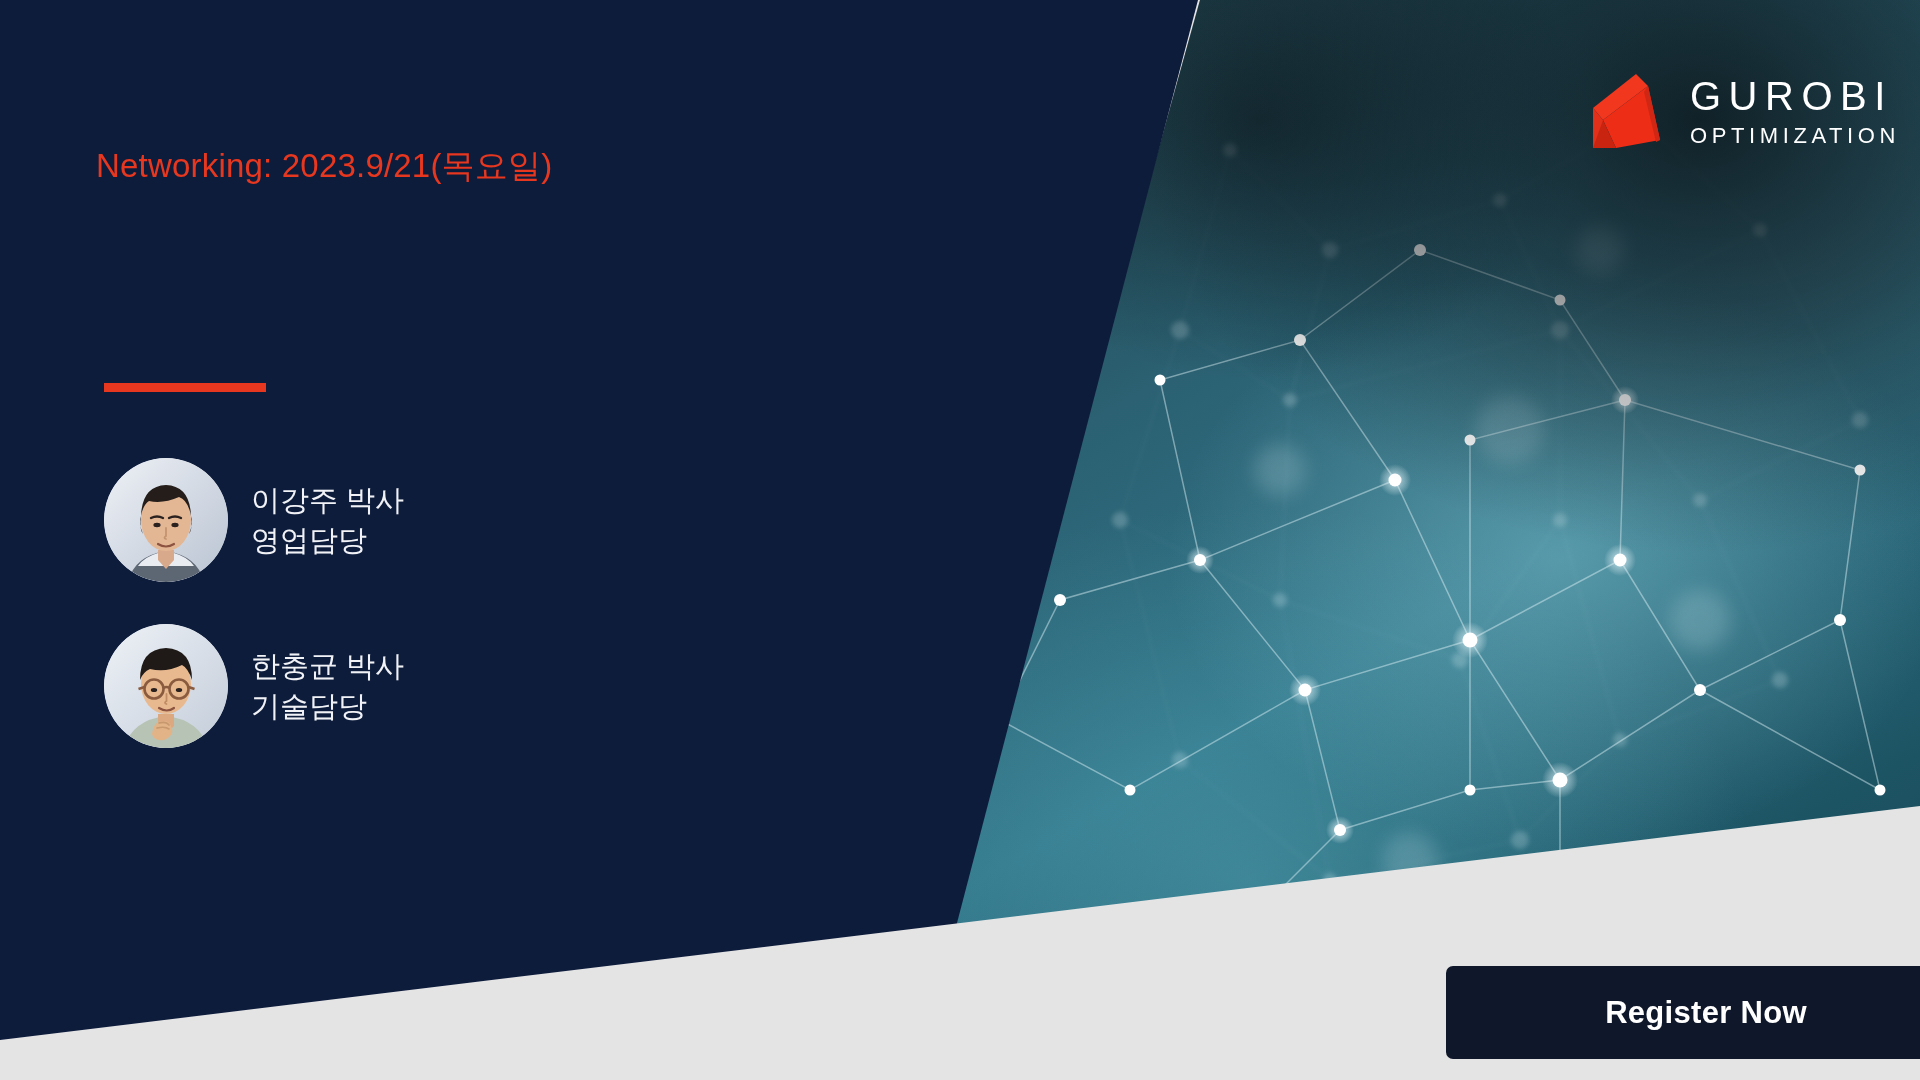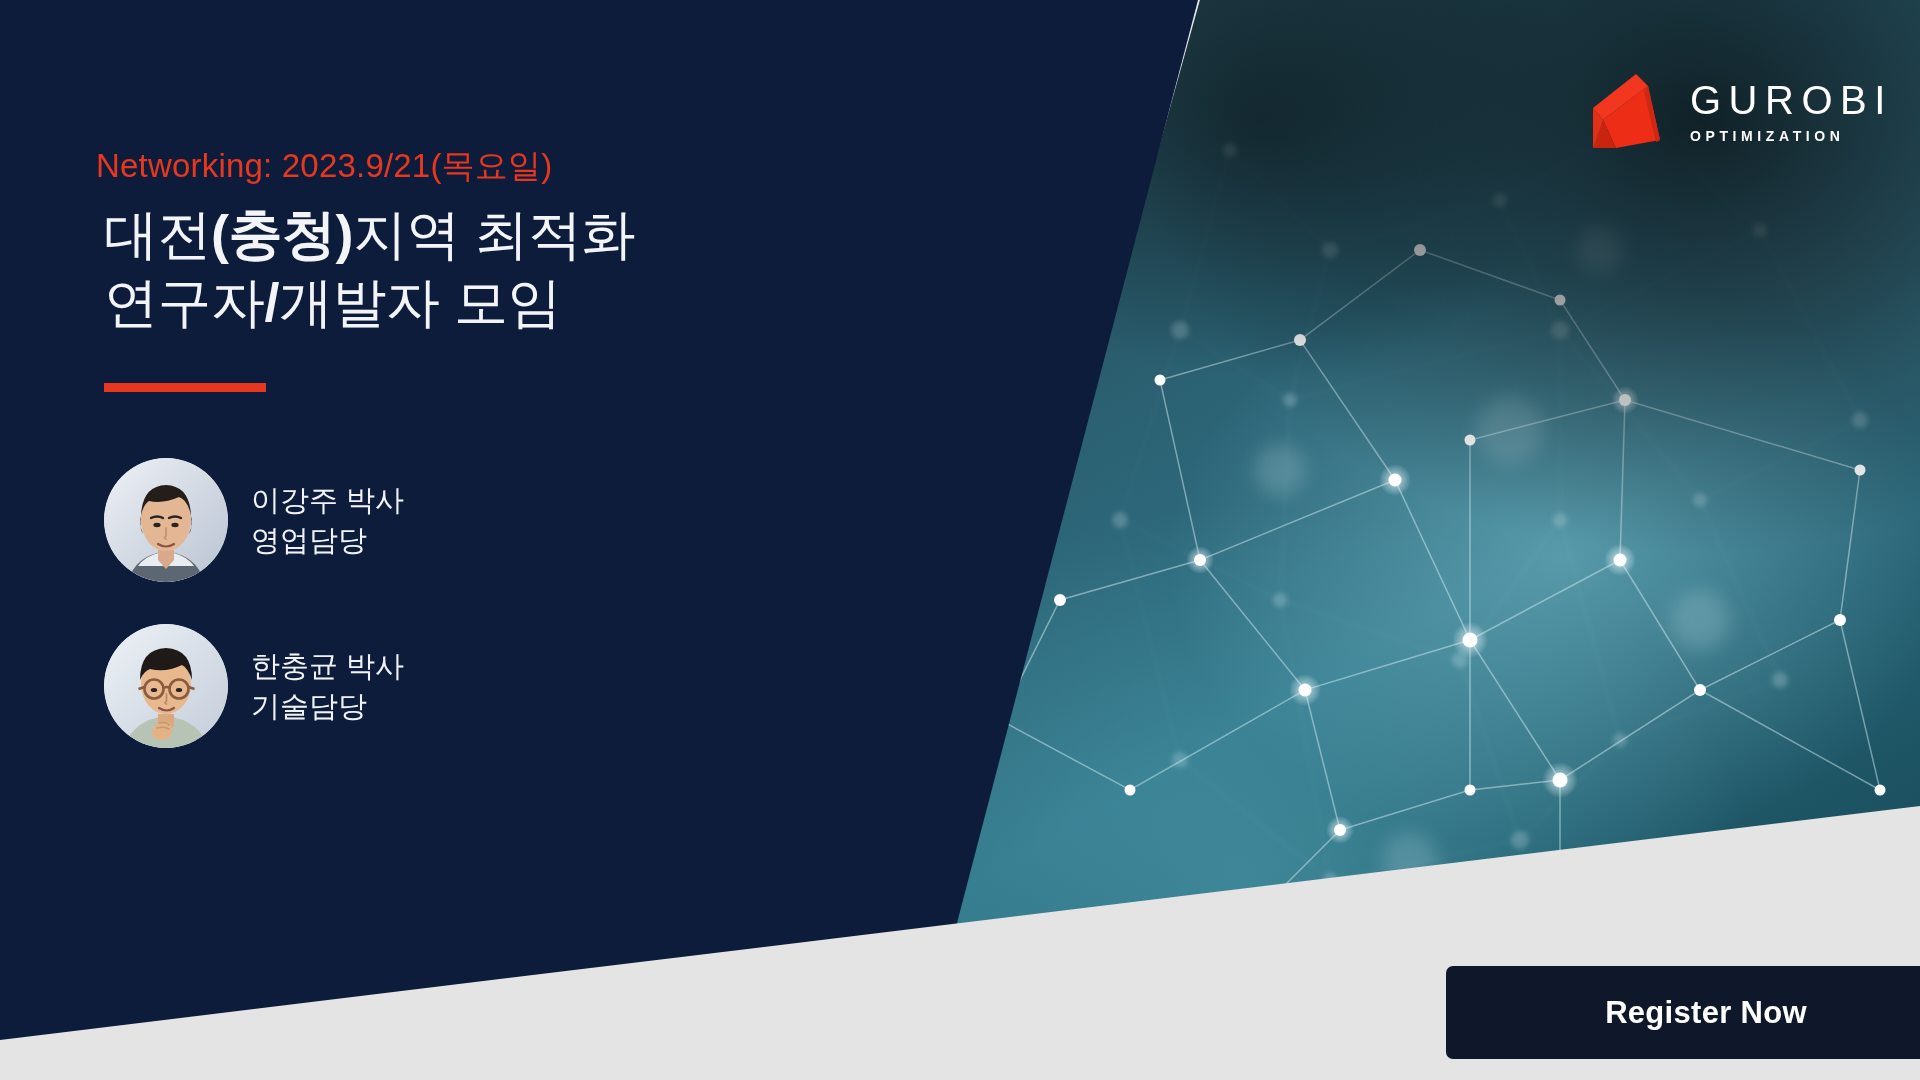--- a/index.html
+++ b/index.html
@@ -77,21 +77,21 @@
   }
 
   
   .logo{ position:absolute; left:1586px; top:32px; display:flex; align-items:center;margin-top:36px; }
   .logo-mark{ width:86px; height:86px; flex:0 0 86px; }
   .logo-type{ margin-left:18px; color:#fff; }
   .logo-type .g1{
     font-size:40px; letter-spacing:7.5px; line-height:1; font-weight:400;
   }
   .logo-type .g2{
-    font-size:14px; letter-spacing:4.6px; line-height:1; margin-top:9px; font-weight:700;
+    font-size:22px; letter-spacing:4.6px; line-height:1; margin-top:9px; font-weight:400;
   }
 
   
   .cta{
     position:absolute; left:1446px; top:966px; width:520px; height:93px;
     background:#0f172a; border:none; border-radius:7px;
     color:#FFFFFF; font-size:31px; font-weight:700; letter-spacing:.3px;
     cursor:pointer; font-family:inherit;
   }
 </style>
@@ -212,24 +212,20 @@
   </div>
 
   <div class="navy"></div>
 
   <div class="bottom-strip"></div>
 
   <div class="content">
 
     <div class="kicker">Networking: 2023.9/21(목요일)</div>
 
-    <div class="headline">
-      <span>대전</span><b>(충청)</b><span>지역 최적화</span><br>
-      <span>연구자</span><b>/</b><span>개발자 모임</span>
-    </div>
 
     <div class="rule"></div>
 
     <div class="speakers">
 
       <div class="speaker">
         <div class="avatar">
           <svg viewBox="0 0 124 124" xmlns="http://www.w3.org/2000/svg" aria-hidden="true">
             <defs>
               <clipPath id="c1">

